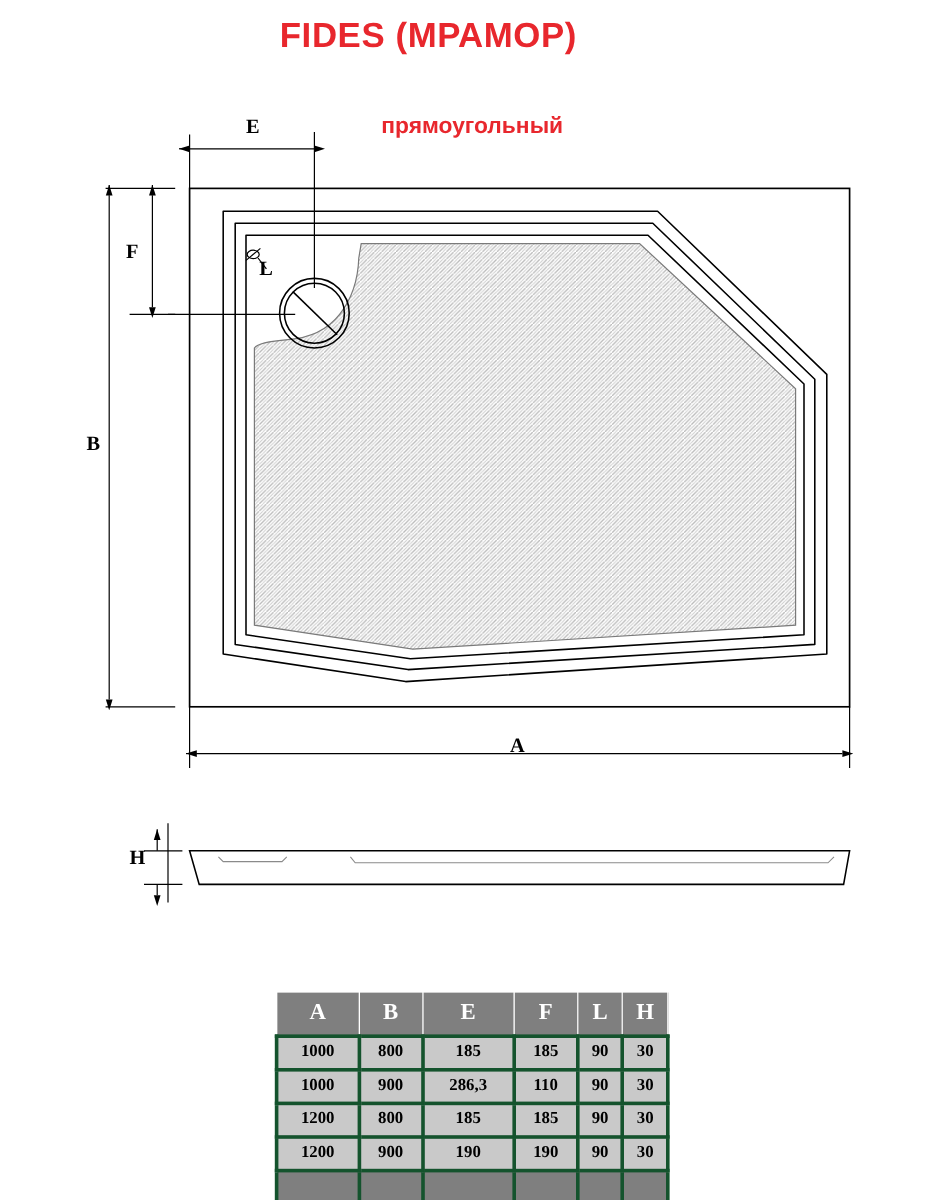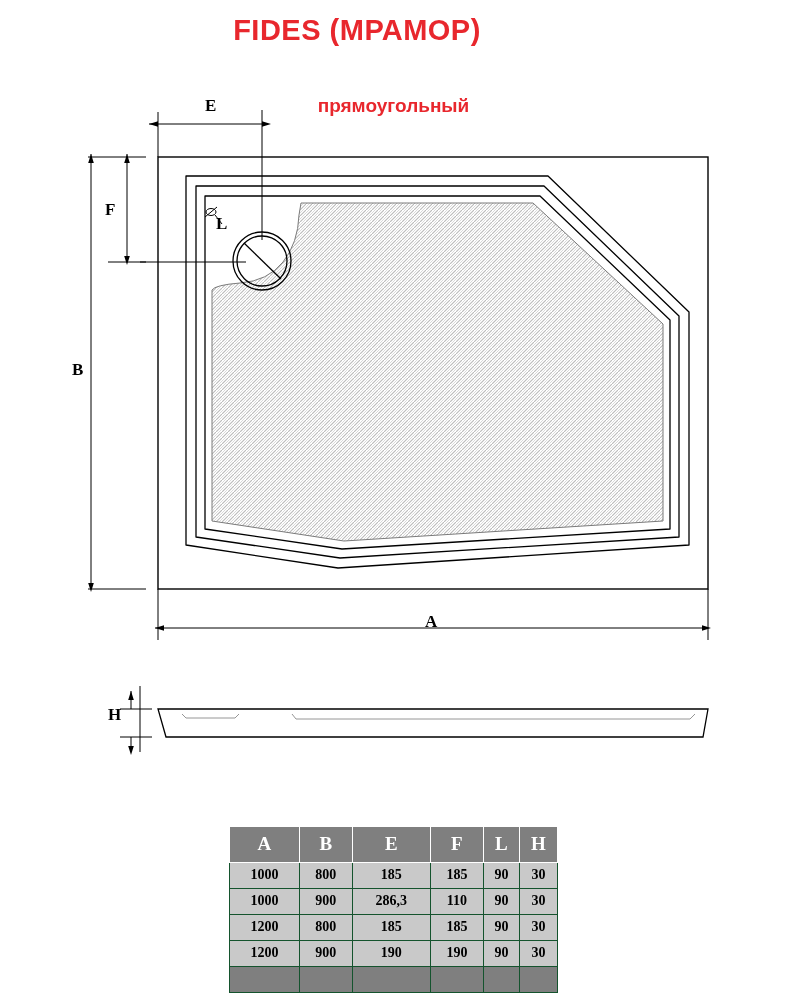--- a/index.html
+++ b/index.html
@@ -32,21 +32,21 @@
   .spec-table{
     position:absolute;left:229px;top:826px;width:329px;
     border-collapse:collapse;font-family:"Liberation Serif", serif;
   }
   .spec-table th{
     background:#7f7f7f;color:#ffffff;font-size:19px;font-weight:bold;
     padding:6px 0 7px 0;text-align:center;border:1px solid #ffffff;
   }
   .spec-table td{
     background:#c9c9c9;color:#000000;font-size:14px;font-weight:bold;
-    padding:4px 0 5px 0;text-align:center;border:1px solid #14532d;
+    padding:4px 0 5px 0;text-align:center;border:3px solid #14532d;
   }
   .spec-table tr.last td{background:#7f7f7f;color:#7f7f7f;}
 </style>
 </head>
 <body>
 
 <div id="wrap">
 
   <div class="title">FIDES (МРАМОР)</div>
   <div class="subtitle">прямоугольный</div>

